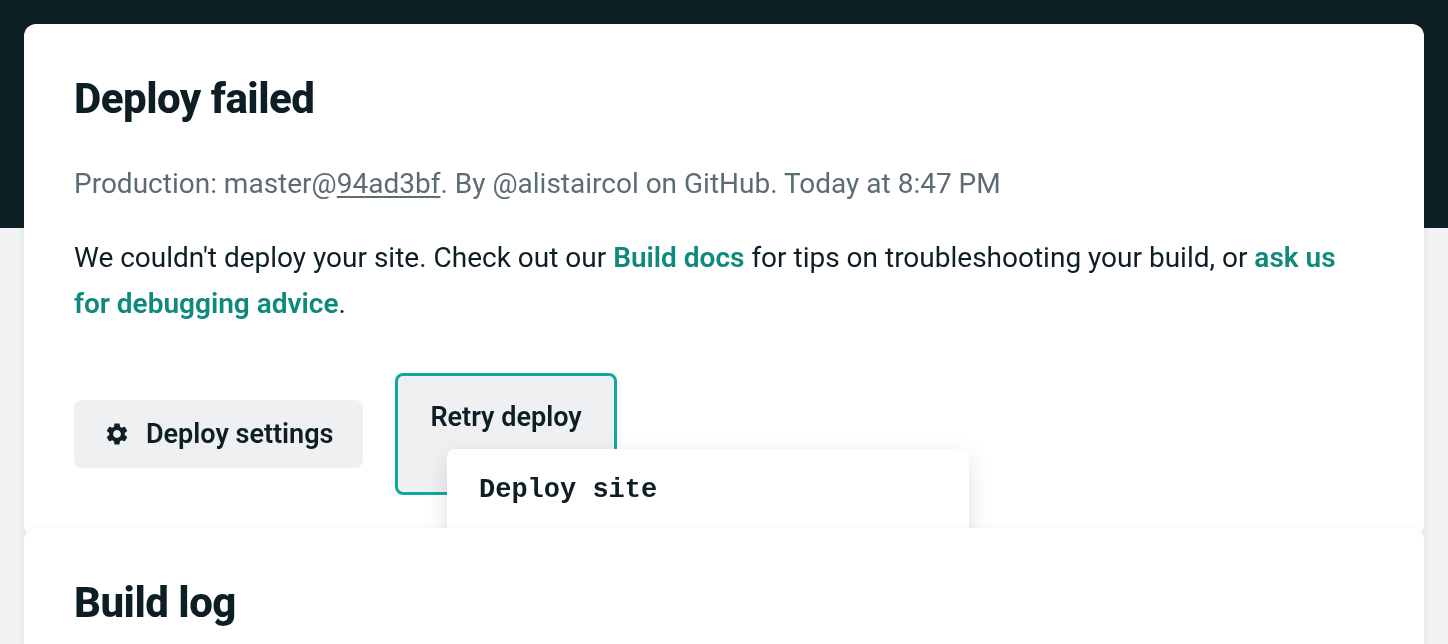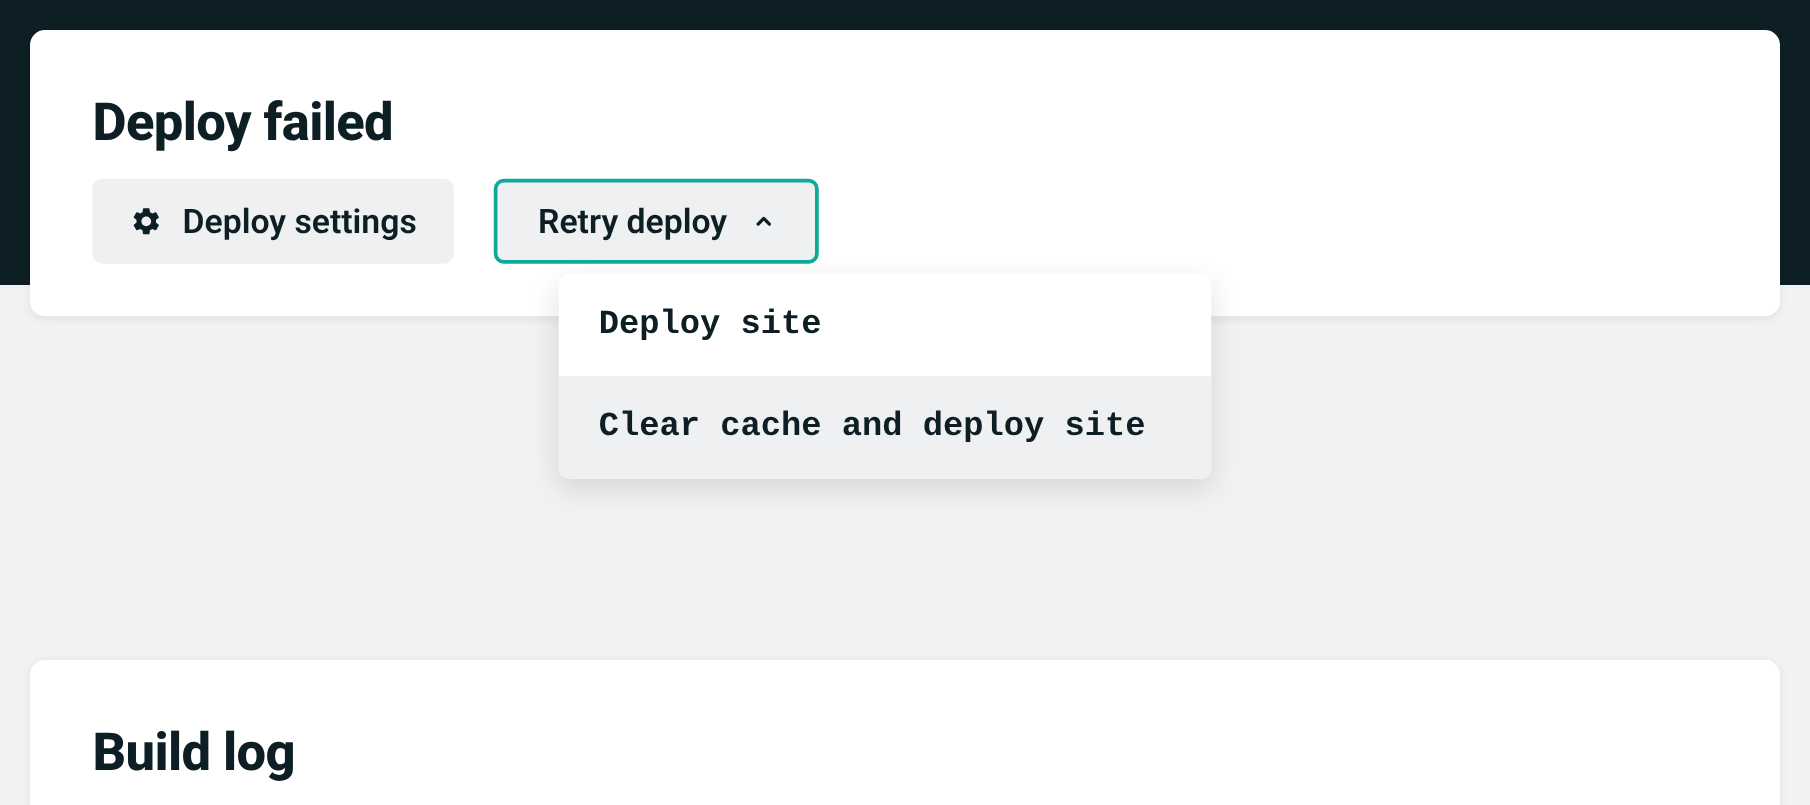--- a/index.html
+++ b/index.html
@@ -26,21 +26,21 @@
       right: 24px;
       background: #fff;
       border-radius: 12px;
       box-shadow: 0 2px 8px rgba(0,0,0,0.08);
       padding: 50px 50px 42px 50px;
     }
     .card-title {
       font-size: 42px;
       font-weight: 800;
       color: #0e1e25;
-      margin-bottom: 20px;
+      margin-bottom: 40px;
       letter-spacing: -0.5px;
     }
     .meta-line {
       font-size: 28px;
       color: #5b6c73;
       margin-bottom: 30px;
       line-height: 1.5;
     }
     .commit-link {
       color: #5b6c73;
@@ -75,21 +75,22 @@
       padding: 18px 30px;
       font-size: 27px;
       font-weight: 600;
       color: #0e1e25;
       cursor: pointer;
       font-family: inherit;
     }
     .btn-outlined {
       background: #eef0f1;
       border: 3px solid #0fa99b;
-      padding: 15px 32px;
+      padding: 25px 32px;
+      flex-direction: column;
     }
     .gear-icon {
       width: 26px;
       height: 26px;
       display: inline-flex;
       align-items: center;
       justify-content: center;
     }
     .chevron-up {
       width: 18px;
@@ -138,21 +139,27 @@
     }
   </style>
 </head>
 <body>
 
 <div class="topbar"></div>
 
 <div class="card">
   <h1 class="card-title">Deploy failed</h1>
 
+  <p class="meta-line">
+    <span>Production: master@</span><a href="#" class="commit-link">94ad3bf</a><span>. By </span><span>@alistaircol</span><span> on GitHub. </span><span>Today at 8:47 PM</span>
+  </p>
 
+  <p class="body-text">
+    <span>We couldn't deploy your site. Check out our </span><a href="#" class="link">Build docs</a><span> for tips on troubleshooting your build, or </span><a href="#" class="link">ask us for debugging advice</a><span>.</span>
+  </p>
 
   <div class="button-row">
     <button class="btn">
       <span class="gear-icon">
         <svg viewBox="0 0 24 24" width="26" height="26" fill="#0e1e25">
           <path d="M19.14,12.94c0.04-0.3,0.06-0.61,0.06-0.94c0-0.32-0.02-0.64-0.07-0.94l2.03-1.58c0.18-0.14,0.23-0.41,0.12-0.61 l-1.92-3.32c-0.12-0.22-0.37-0.29-0.59-0.22l-2.39,0.96c-0.5-0.38-1.03-0.7-1.62-0.94L14.4,2.81c-0.04-0.24-0.24-0.41-0.48-0.41 h-3.84c-0.24,0-0.43,0.17-0.47,0.41L9.25,5.35C8.66,5.59,8.12,5.92,7.63,6.29L5.24,5.33c-0.22-0.08-0.47,0-0.59,0.22L2.74,8.87 C2.62,9.08,2.66,9.34,2.86,9.48l2.03,1.58C4.84,11.36,4.8,11.69,4.8,12s0.02,0.64,0.07,0.94l-2.03,1.58 c-0.18,0.14-0.23,0.41-0.12,0.61l1.92,3.32c0.12,0.22,0.37,0.29,0.59,0.22l2.39-0.96c0.5,0.38,1.03,0.7,1.62,0.94l0.36,2.54 c0.05,0.24,0.24,0.41,0.48,0.41h3.84c0.24,0,0.44-0.17,0.47-0.41l0.36-2.54c0.59-0.24,1.13-0.56,1.62-0.94l2.39,0.96 c0.22,0.08,0.47,0,0.59-0.22l1.92-3.32c0.12-0.22,0.07-0.47-0.12-0.61L19.14,12.94z M12,15.6c-1.98,0-3.6-1.62-3.6-3.6 s1.62-3.6,3.6-3.6s3.6,1.62,3.6,3.6S13.98,15.6,12,15.6z"></path>
         </svg>
       </span>
       <span>Deploy settings</span>
     </button>

